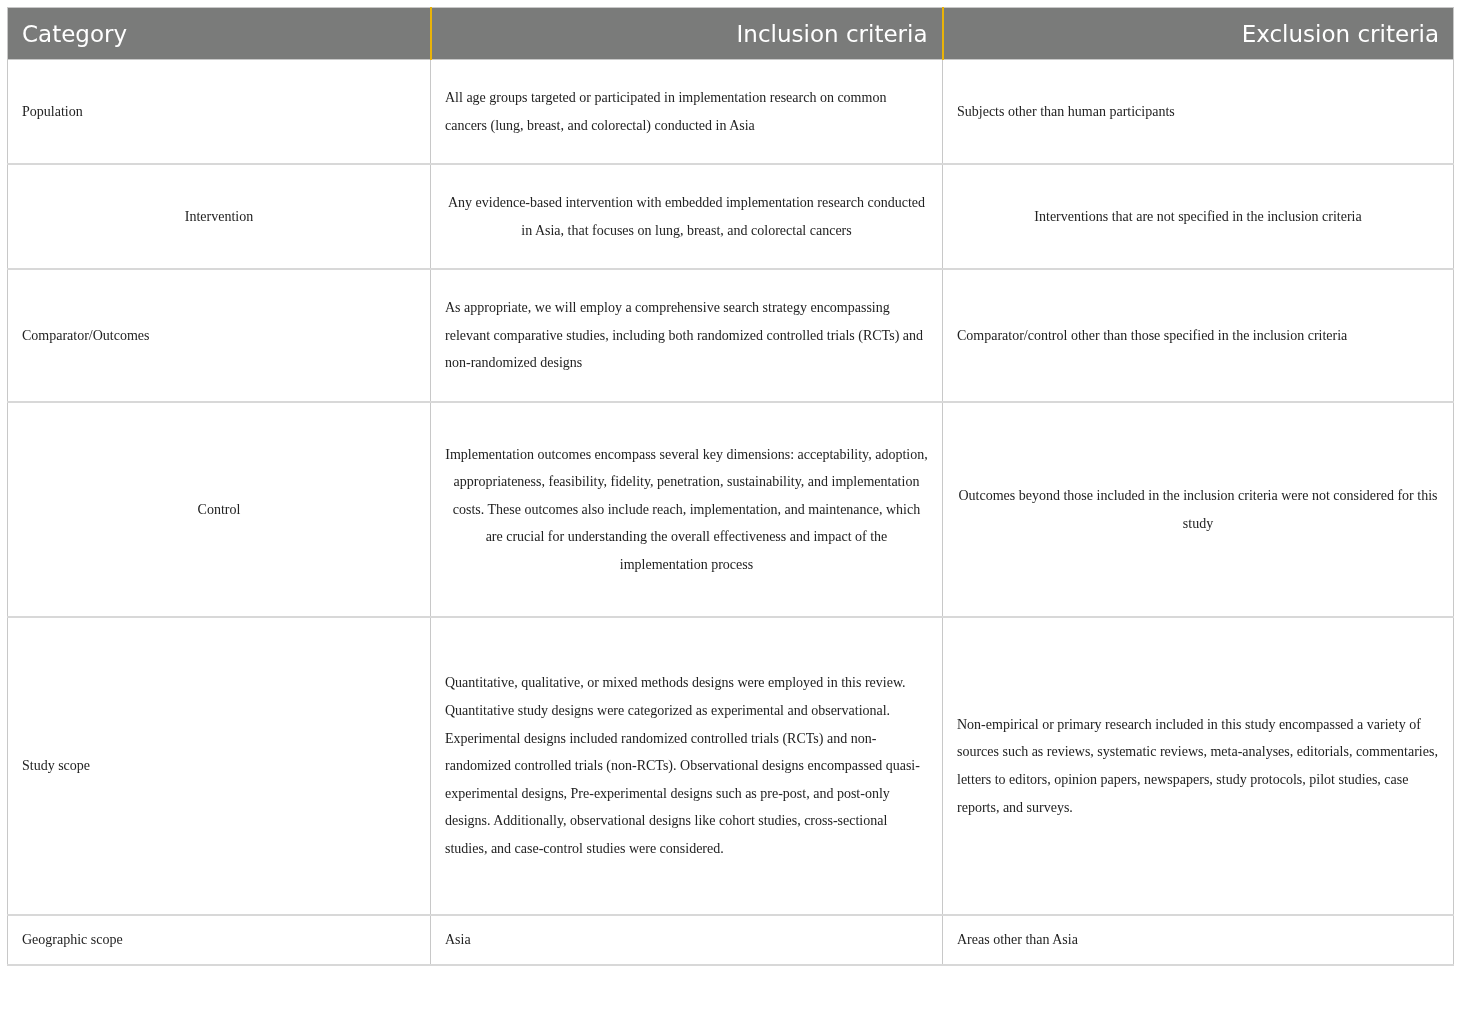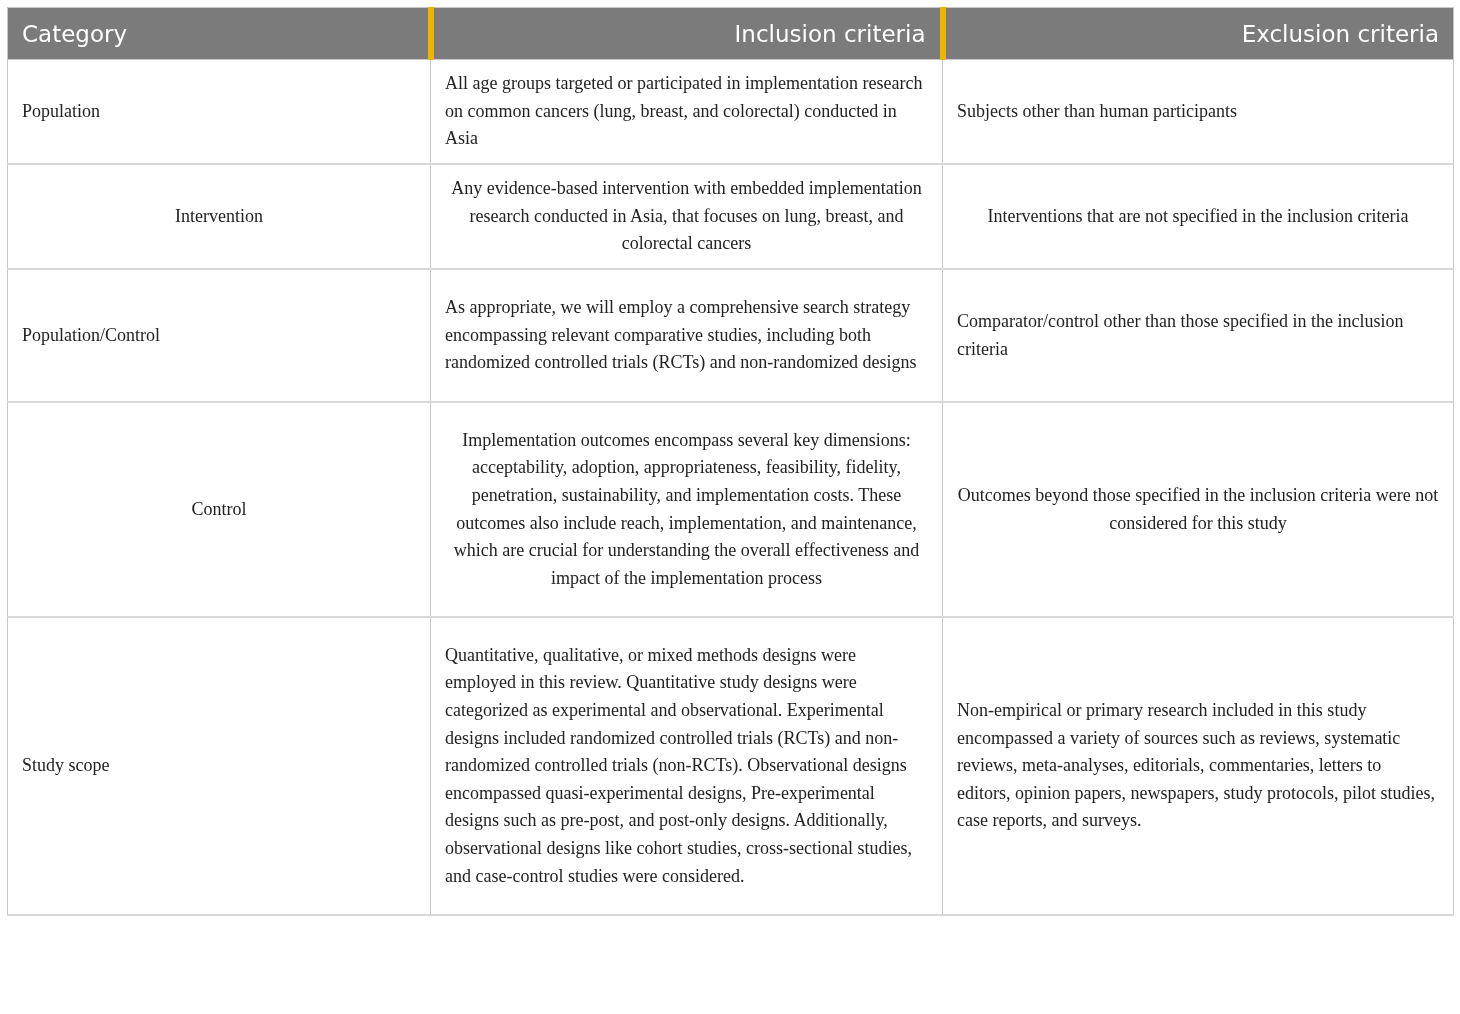--- a/index.html
+++ b/index.html
@@ -9,28 +9,28 @@
     width: 1446px; border-collapse: collapse; table-layout: fixed;
     border: 1px solid #c8c8c8;
   }
   col.c1 { width: 423px; }
   col.c2 { width: 512px; }
   col.c3 { width: 511px; }
   thead th {
     background: #7a7b7a; color: #ffffff;
     font-family: "DejaVu Sans", sans-serif; font-weight: normal;
     font-size: 23px; height: 51px; padding: 0 14px;
-    border-right: 6px solid #eab308; border-bottom: 1px solid #c8c8c8;
+    border-right: 2px solid #eab308; border-bottom: 1px solid #c8c8c8;
   }
   thead th.h1 { text-align: left; }
   thead th.h2, thead th.h3 { text-align: right; }
   thead th:last-child { border-right: none; }
   tbody td {
     font-family: "Liberation Serif", "DejaVu Serif", serif;
-    font-size: 18px; line-height: 27.6px; color: #222222;
+    font-size: 14px; line-height: 27.6px; color: #222222;
     padding: 10px 14px; vertical-align: middle;
     border-right: 1px solid #c8c8c8; border-bottom: 2px solid #d8d8d8;
   }
   tbody td:last-child { border-right: none; }
   tr.r1 td { height: 83px; }
   tr.r2 td { height: 83px; text-align: center; }
   tr.r3 td { height: 111px; }
   tr.r4 td { height: 193px; text-align: center; }
   tr.r5 td { height: 276px; }
   tr.r6 td { height: 27px; }
@@ -57,28 +57,33 @@
       <td>Population</td>
       <td>All age groups targeted or participated in implementation research on common cancers (lung, breast, and colorectal) conducted in Asia</td>
       <td>Subjects other than human participants</td>
     </tr>
     <tr class="r2">
       <td>Intervention</td>
       <td>Any evidence-based intervention with embedded implementation research conducted in Asia, that focuses on lung, breast, and colorectal cancers</td>
       <td>Interventions that are not specified in the inclusion criteria</td>
     </tr>
     <tr class="r3">
-      <td>Population/Control</td>
+      <td>Comparator/Outcomes</td>
       <td>As appropriate, we will employ a comprehensive search strategy encompassing relevant comparative studies, including both randomized controlled trials (RCTs) and non-randomized designs</td>
       <td>Comparator/control other than those specified in the inclusion criteria</td>
     </tr>
     <tr class="r4">
       <td>Control</td>
       <td>Implementation outcomes encompass several key dimensions: acceptability, adoption, appropriateness, feasibility, fidelity, penetration, sustainability, and implementation costs. These outcomes also include reach, implementation, and maintenance, which are crucial for understanding the overall effectiveness and impact of the implementation process</td>
-      <td>Outcomes beyond those specified in the inclusion criteria were not considered for this study</td>
+      <td>Outcomes beyond those included in the inclusion criteria were not considered for this study</td>
     </tr>
     <tr class="r5">
       <td>Study scope</td>
       <td>Quantitative, qualitative, or mixed methods designs were employed in this review. Quantitative study designs were categorized as experimental and observational. Experimental designs included randomized controlled trials (RCTs) and non-randomized controlled trials (non-RCTs). Observational designs encompassed quasi-experimental designs, Pre-experimental designs such as pre-post, and post-only designs. Additionally, observational designs like cohort studies, cross-sectional studies, and case-control studies were considered.</td>
       <td>Non-empirical or primary research included in this study encompassed a variety of sources such as reviews, systematic reviews, meta-analyses, editorials, commentaries, letters to editors, opinion papers, newspapers, study protocols, pilot studies, case reports, and surveys.</td>
     </tr>
+    <tr class="r6">
+      <td>Geographic scope</td>
+      <td>Asia</td>
+      <td>Areas other than Asia</td>
+    </tr>
   </tbody>
 </table>
 
 </body></html>

